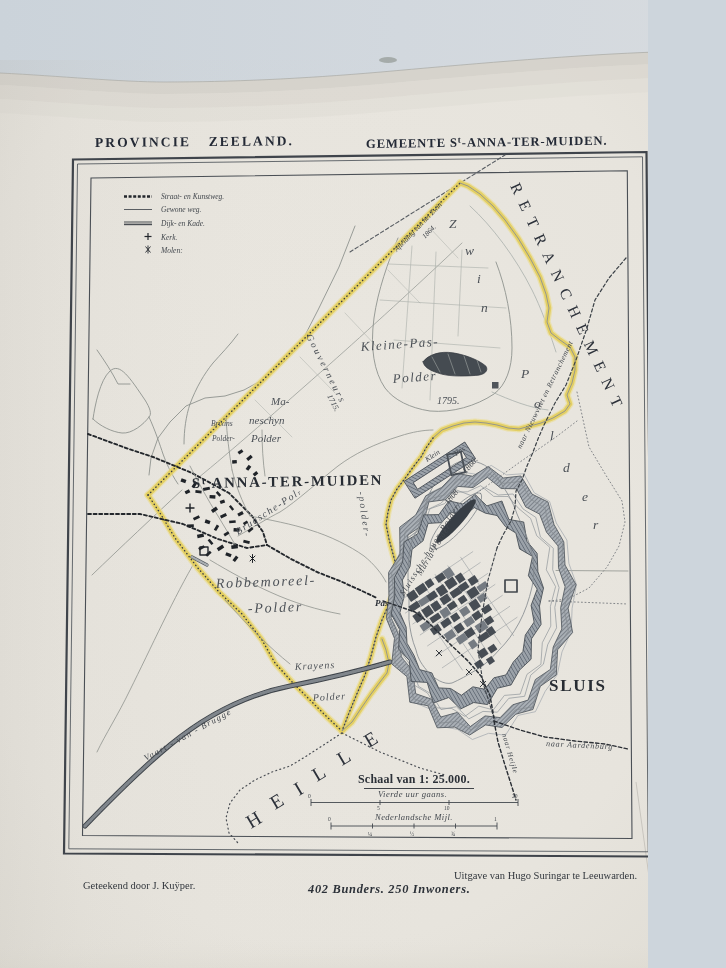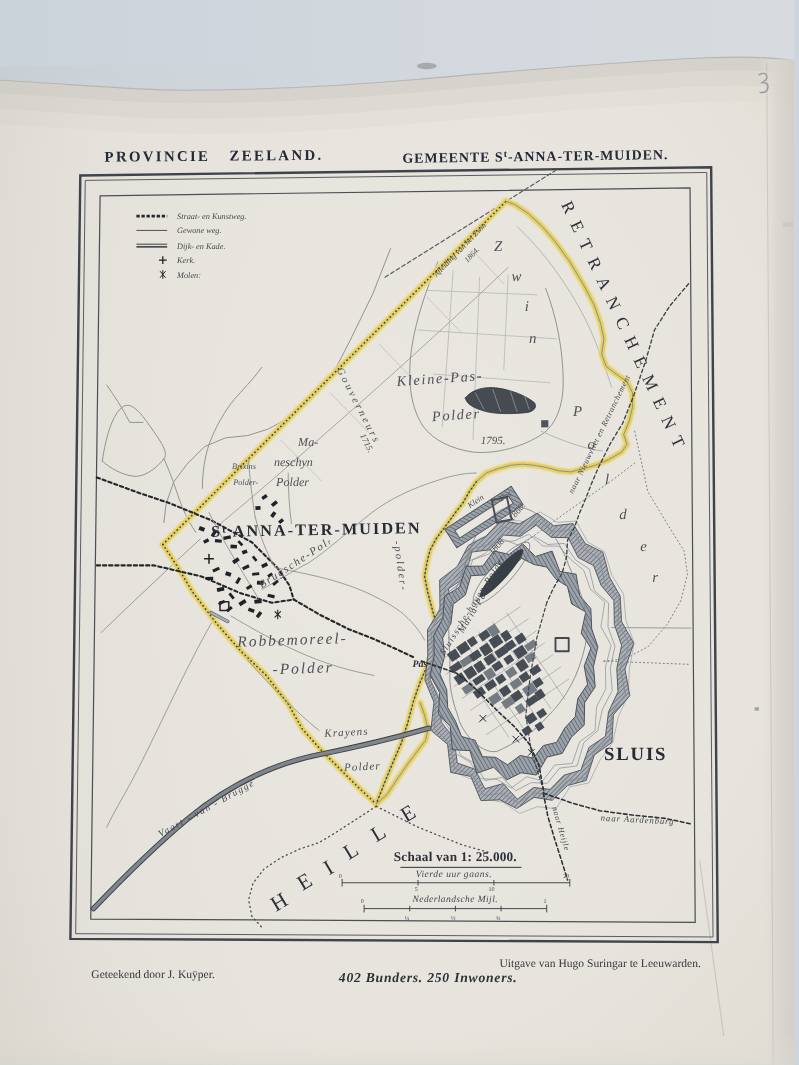--- a/index.html
+++ b/index.html
@@ -1,16 +1,16 @@
 <!DOCTYPE html>
 <html><head>
 <meta charset="utf-8">
 <style>
   html,body{margin:0;padding:0;background:#cdd5dc;}
-  .wrap{width:722px;height:968px;position:relative;overflow:hidden;}
+  .wrap{width:648px;height:968px;position:relative;overflow:hidden;}
   svg{display:block;}
   text{font-family:"Liberation Serif", serif;}
 </style>
 </head>
 <body>
 <div class="wrap">
 <svg width="726" height="968" viewBox="0 0 726 968">
 <defs>
   <linearGradient id="bandg" x1="0" y1="0" x2="1" y2="0">
     <stop offset="0" stop-color="#cbd3da"></stop>

